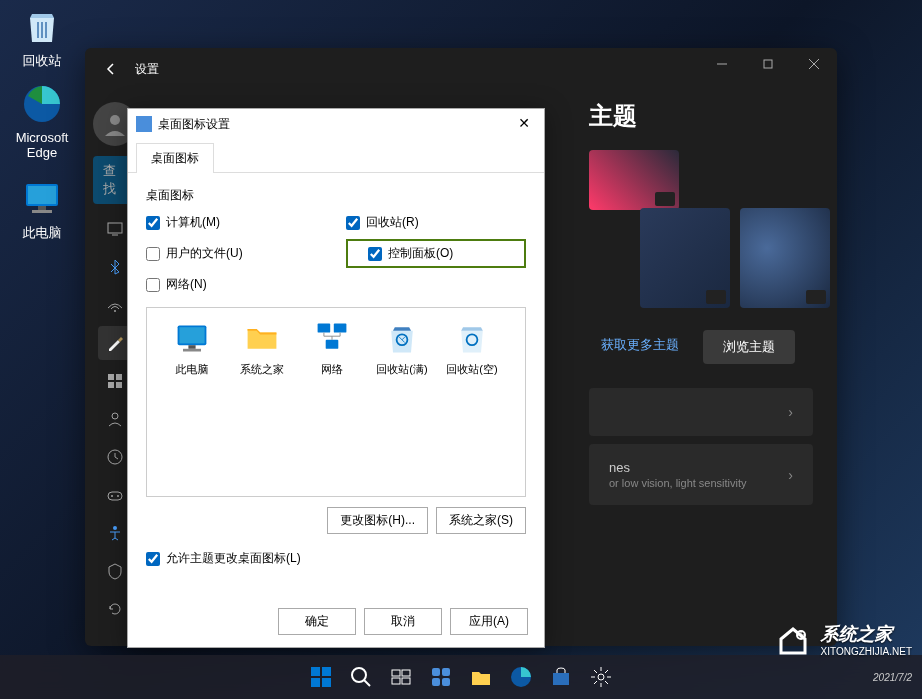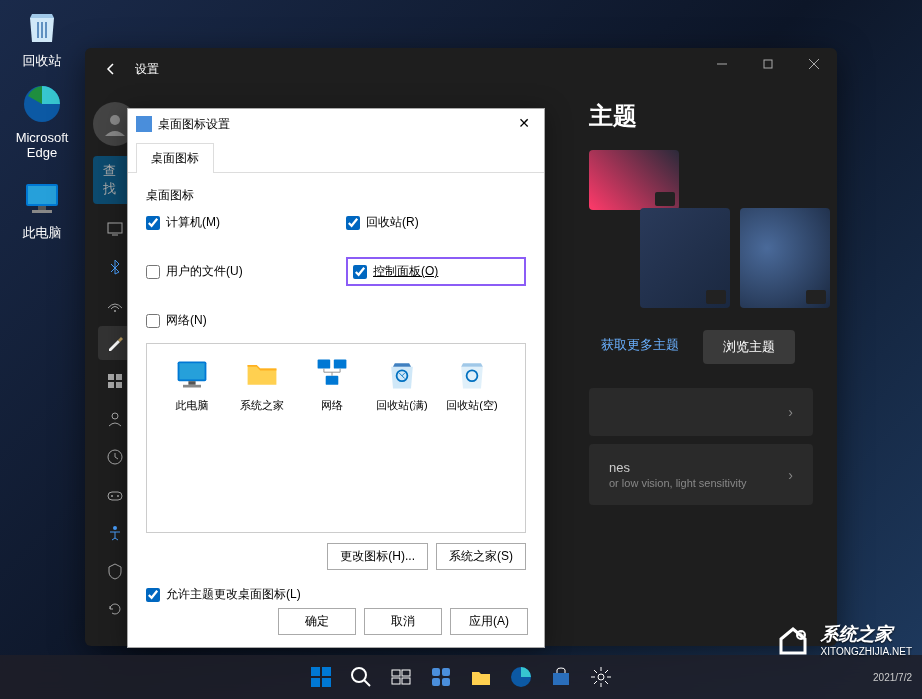--- a/index.html
+++ b/index.html
@@ -45,38 +45,38 @@
 
 
 .dialog { position: absolute; top: 108px; left: 127px; width: 418px; height: 540px; background: #fff; border: 1px solid #aaa; box-shadow: 0 4px 24px rgba(0,0,0,0.4); }
 .dialog-title { height: 30px; display: flex; align-items: center; padding: 0 8px; font-size: 12px; }
 .dialog-title .dico { width: 16px; height: 16px; margin-right: 6px; background: #4a8edb; }
 .dialog-close { position: absolute; top: 4px; right: 8px; width: 24px; height: 20px; display: flex; align-items: center; justify-content: center; cursor: pointer; font-size: 14px; }
 .dialog-tabs { display: flex; padding: 4px 8px 0; border-bottom: 1px solid #ddd; }
 .dialog-tab { padding: 6px 14px; font-size: 12px; border: 1px solid #ddd; border-bottom: none; background: #fff; margin-bottom: -1px; cursor: pointer; }
 .dialog-body { padding: 14px 18px; }
 .fieldset-label { font-size: 12px; margin-bottom: 10px; }
-.checkbox-grid { display: grid; grid-template-columns: 1fr 1fr; gap: 26px 20px; margin-bottom: 14px; }
+.checkbox-grid { display: grid; grid-template-columns: 1fr 1fr; gap: 8px 20px; margin-bottom: 14px; }
 .cb-item { display: flex; align-items: center; gap: 6px; font-size: 12px; }
 .cb-item input { width: 14px; height: 14px; accent-color: #0067c0; }
-.highlight-box { border: 2px solid #8b5cf6; padding: 4px 8px 4px 5px; display: inline-flex; text-decoration: underline; }
+.highlight-box { border: 2px solid #4d7c0f; padding: 4px 8px 4px 20px; display: inline-flex; }
 
 .icon-preview { border: 1px solid #ccc; height: 190px; padding: 10px; display: flex; gap: 0; flex-wrap: wrap; align-content: flex-start; }
 .preview-item { width: 70px; text-align: center; font-size: 11px; cursor: pointer; }
 .preview-item .pico { width: 40px; height: 40px; margin: 0 auto 4px; display: flex; align-items: center; justify-content: center; }
 .preview-item .pico svg { width: 36px; height: 36px; }
 
 .dialog-btns-mid { display: flex; justify-content: flex-end; gap: 8px; margin-top: 10px; }
 .dialog-btns-mid button, .dialog-btns-bot button { padding: 4px 12px; font-size: 12px; background: #fff; border: 1px solid #aaa; cursor: pointer; min-width: 78px; }
 .allow-theme { margin-top: 16px; display: flex; align-items: center; gap: 6px; font-size: 12px; }
 .allow-theme input { width: 14px; height: 14px; accent-color: #0067c0; }
 .dialog-btns-bot { position: absolute; bottom: 12px; right: 16px; display: flex; gap: 8px; }
 
 
-.taskbar { position: absolute; bottom: 0; left: 0; width: 100%; height: 44px; background: rgba(30,30,40,0.85); backdrop-filter: blur(10px); display: flex; align-items: center; justify-content: center; gap: 4px; }
+.taskbar { position: absolute; bottom: 0; left: 0; width: 100%; height: 44px; background: rgba(30,30,40,0.85); backdrop-filter: blur(10px); display: flex; align-items: center; justify-content: center; gap: 4px; font-style: italic; }
 .taskbar-ico { width: 36px; height: 36px; display: flex; align-items: center; justify-content: center; cursor: pointer; border-radius: 4px; }
 .taskbar-ico svg { width: 24px; height: 24px; }
 .taskbar-right { position: absolute; right: 10px; display: flex; align-items: center; color: #ccc; font-size: 10px; gap: 8px; }
 
 
 .watermark { position: absolute; bottom: 40px; right: 10px; color: #fff; display: flex; align-items: center; gap: 8px; text-shadow: 0 1px 2px rgba(0,0,0,0.8); }
 .watermark .wm-logo { width: 40px; height: 40px; }
 .watermark .wm-text { font-size: 18px; font-weight: bold; font-style: italic; }
 .watermark .wm-url { font-size: 10px; display: block; font-style: normal; font-weight: normal; }
 </style>

